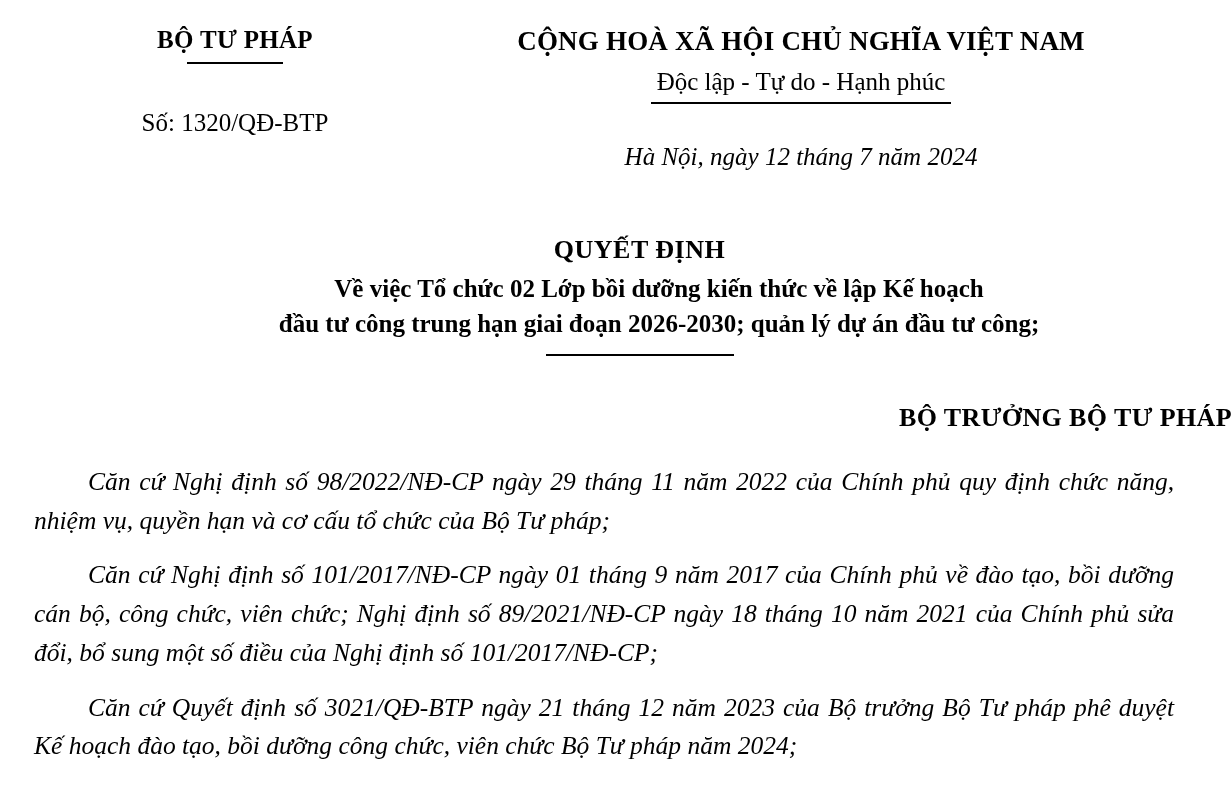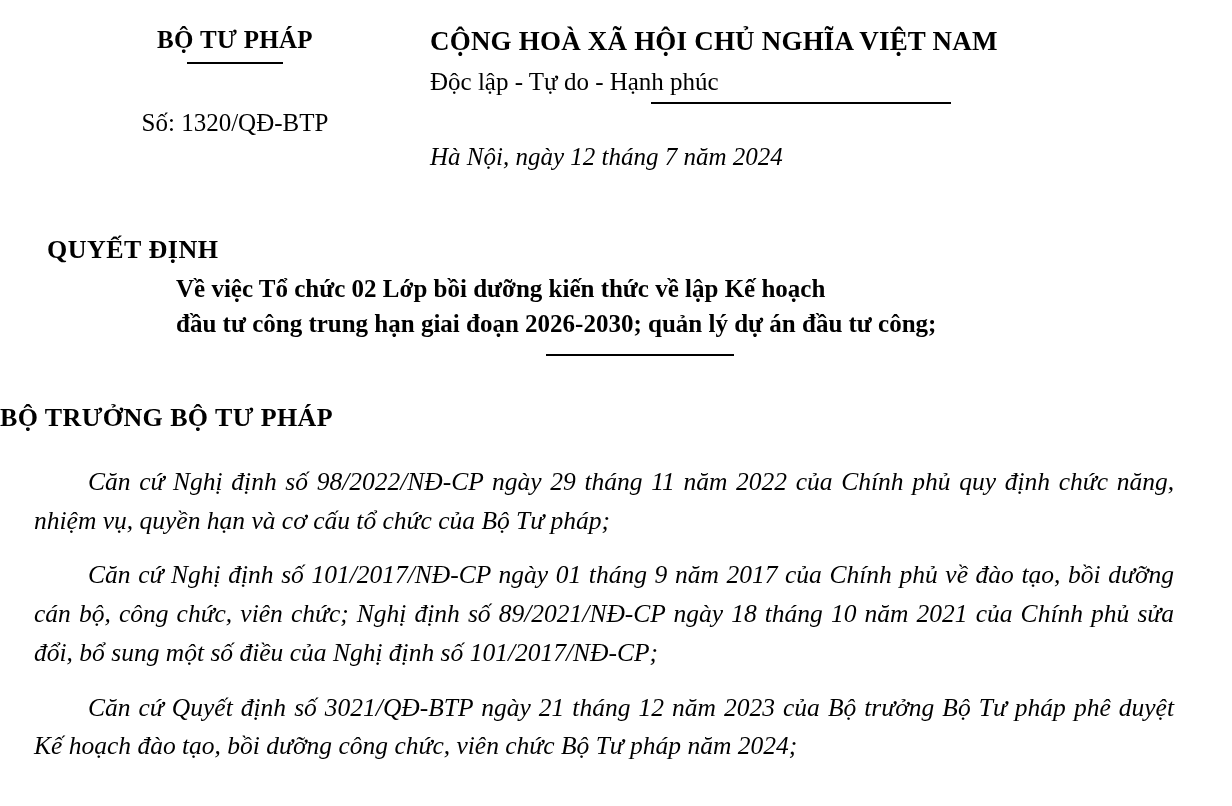--- a/index.html
+++ b/index.html
@@ -33,20 +33,21 @@
     padding-top: 26px;
   }
   .header-left {
     width: 430px;
     text-align: center;
     padding-left: 40px;
     box-sizing: border-box;
   }
   .header-right {
     flex: 1;
+    text-align: center;
     padding-right: 60px;
     box-sizing: border-box;
   }
 
   .org-name {
     font-weight: bold;
     font-size: 25px;
     letter-spacing: 0.3px;
     line-height: 1.15;
   }
@@ -84,20 +85,21 @@
   }
   .place-date {
     font-style: italic;
     font-size: 25px;
     margin-top: 38px;
     line-height: 1.2;
   }
 
   
   .title-block {
+    text-align: center;
     margin-top: 63px;
     padding-left: 47px;
   }
   .decision-word {
     font-weight: bold;
     font-size: 26px;
     letter-spacing: 0.5px;
   }
   .decision-subject {
     font-weight: bold;
@@ -108,21 +110,21 @@
     margin-left: 39px;
   }
   .rule-under-title {
     width: 188px;
     height: 2px;
     background: #000;
     margin: 12px auto 0 auto;
   }
 
   .issuer {
-    text-align: left;
+    text-align: right;
     font-weight: bold;
     font-size: 26px;
     letter-spacing: 0.4px;
     margin-top: 47px;
   }
 
   
   .body {
     margin-top: 30px;
     padding: 0 58px 0 34px;

